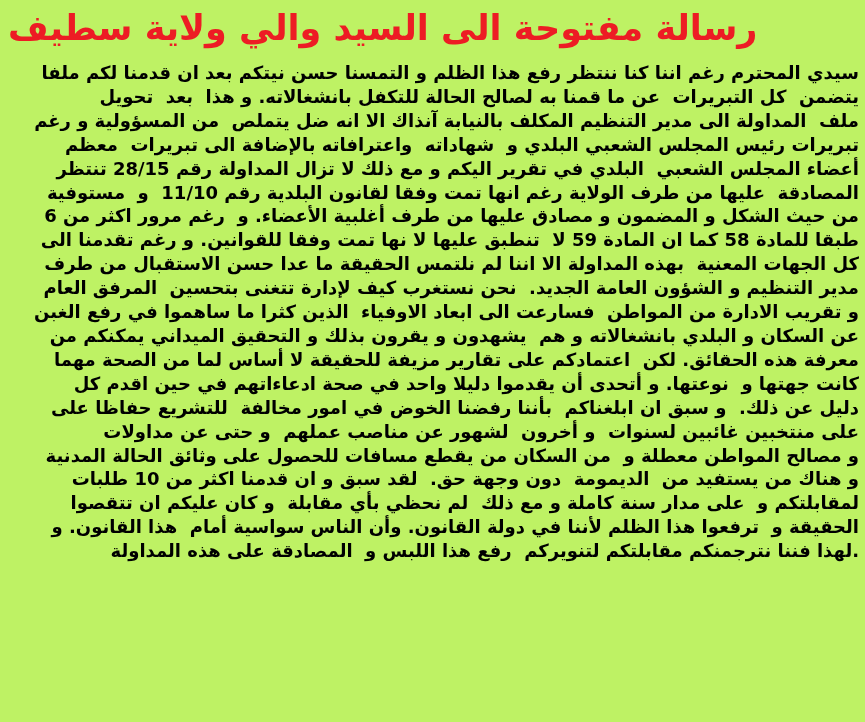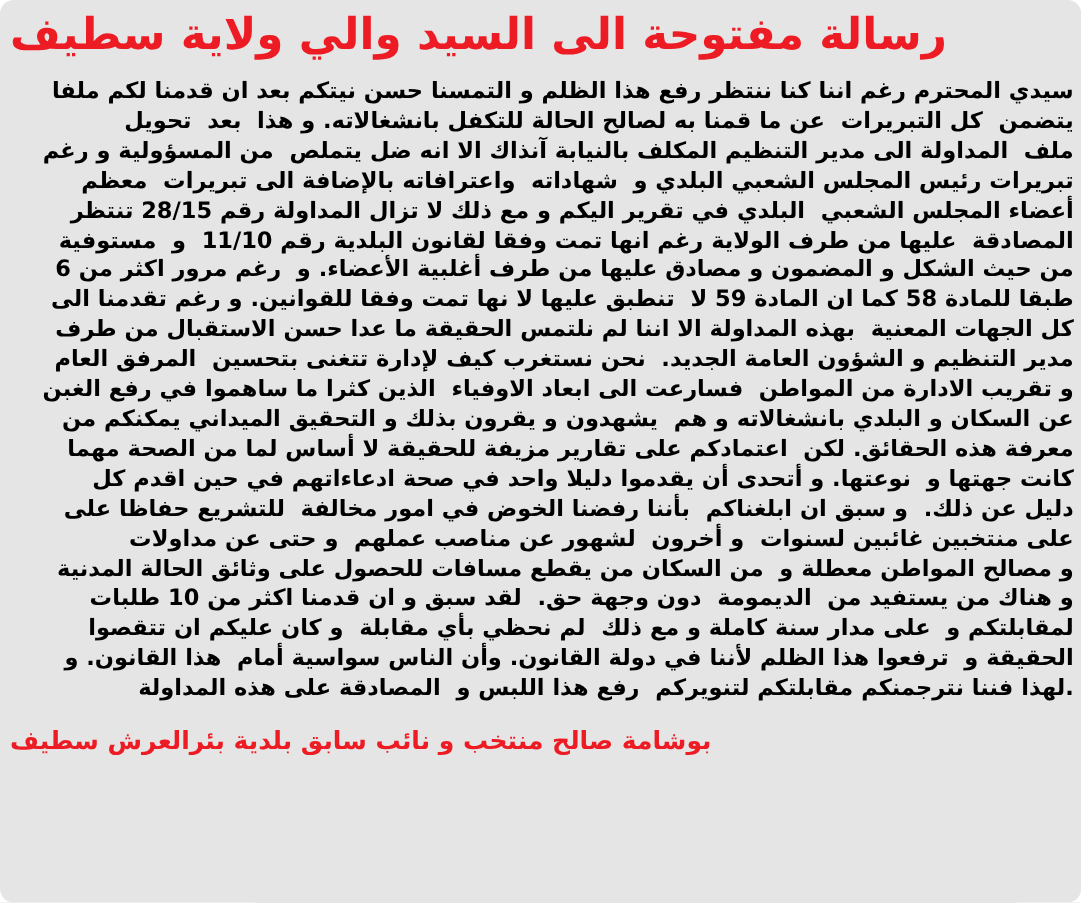--- a/index.html
+++ b/index.html
@@ -1,25 +1,24 @@
 <!DOCTYPE html>
 <html lang="ar"><head>
 <meta charset="utf-8">
 <style>
   html, body { margin: 0; padding: 0; }
   body { background: #ffffff; }
   .page {
     position: relative;
     width: 865px;
     height: 722px;
-    background: #e5e5e5;
+    background: #bef264;
     overflow: hidden;
     font-family: "DejaVu Sans", "Liberation Sans", sans-serif;
     font-weight: bold;
-    border-radius: 11px;
   }
   .letter-title {
     direction: rtl;
     text-align: left;
     white-space: pre;
     color: #ed1c24;
     font-size: 35px;
     line-height: 46px;
     margin: 0;
     padding: 5px 6px 0 8px;
@@ -75,15 +74,14 @@
     <div class="body-line">كانت جهتها و  نوعتها. و أتحدى أن يقدموا دليلا واحد في صحة ادعاءاتهم في حين اقدم كل</div>
     <div class="body-line">دليل عن ذلك.  و سبق ان ابلغناكم  بأننا رفضنا الخوض في امور مخالفة  للتشريع حفاظا على</div>
     <div class="body-line">على منتخبين غائبين لسنوات  و أخرون  لشهور عن مناصب عملهم  و حتى عن مداولات</div>
     <div class="body-line">و مصالح المواطن معطلة و  من السكان من يقطع مسافات للحصول على وثائق الحالة المدنية</div>
     <div class="body-line">و هناك من يستفيد من  الديمومة  دون وجهة حق.  لقد سبق و ان قدمنا اكثر من 10 طلبات</div>
     <div class="body-line">لمقابلتكم و  على مدار سنة كاملة و مع ذلك  لم نحظي بأي مقابلة  و كان عليكم ان تتقصوا</div>
     <div class="body-line">الحقيقة و  ترفعوا هذا الظلم لأننا في دولة القانون. وأن الناس سواسية أمام  هذا القانون. و</div>
     <div class="body-line">.لهذا فننا نترجمنكم مقابلتكم لتنويركم  رفع هذا اللبس و  المصادقة على هذه المداولة</div>
   </div>
 
-  <div class="letter-signature">بوشامة صالح منتخب و نائب سابق بلدية بئرالعرش سطيف</div>
 
 </div>
 
 </body></html>

